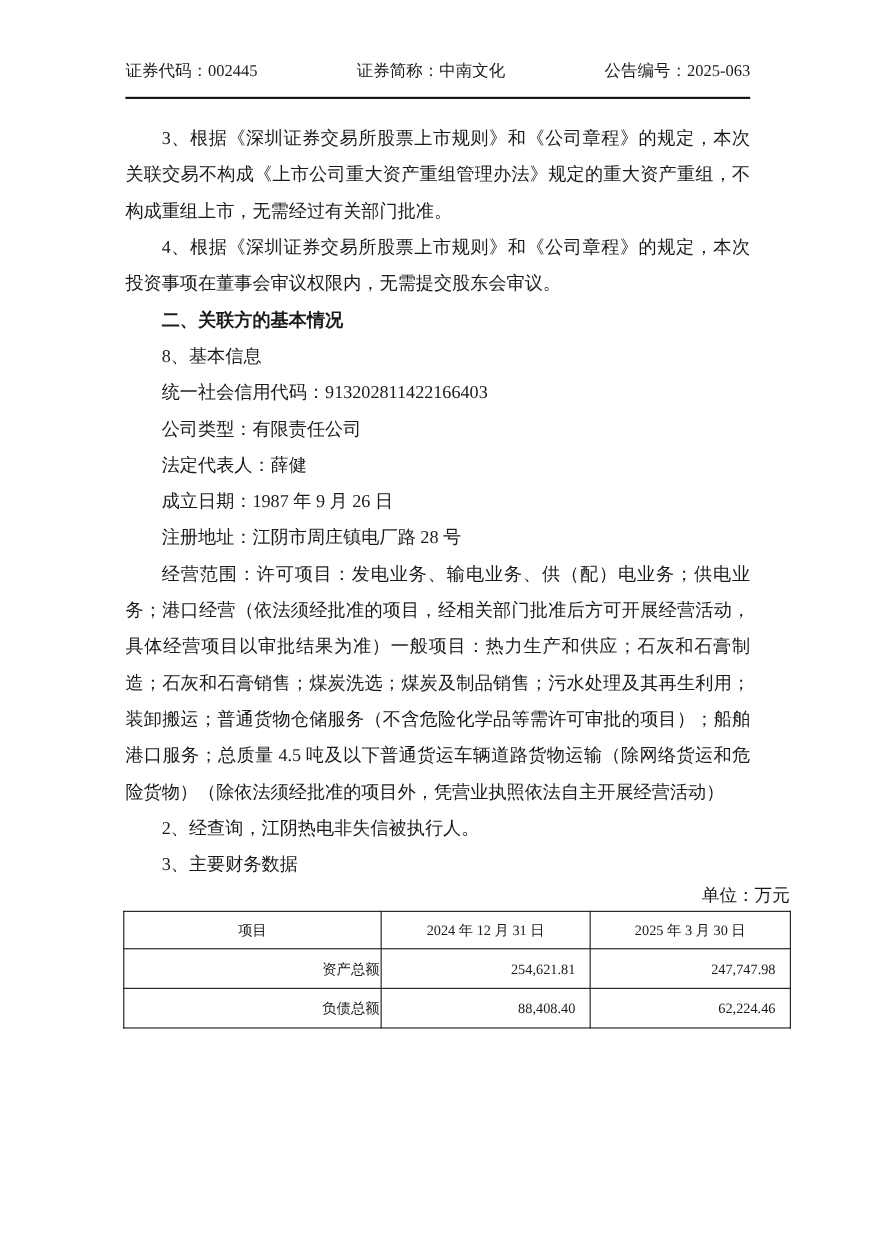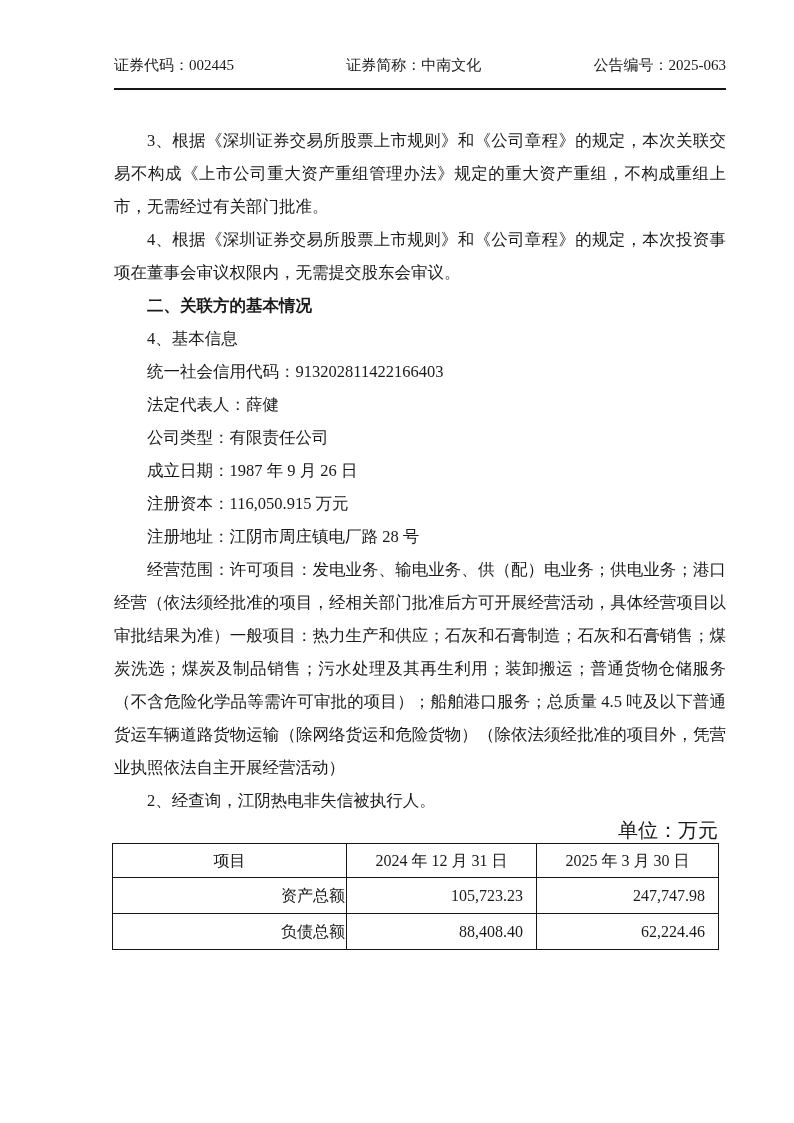--- a/index.html
+++ b/index.html
@@ -7,65 +7,65 @@
     padding: 0;
     background: #e8e8e8;
   }
   .page {
     position: relative;
     width: 794px;
     height: 1123px;
     margin: 0 auto;
     background: #ffffff;
     box-sizing: border-box;
-    padding: 55px 68px 0 114px;
+    padding: 55px 112px 0 114px;
     font-family: "Liberation Serif", "DejaVu Serif", serif;
     color: #1a1a1a;
     overflow: hidden;
   }
   .doc-header {
     display: flex;
     justify-content: space-between;
     align-items: baseline;
     font-size: 15px;
     line-height: 20px;
     white-space: nowrap;
   }
   .header-rule {
     border: 0;
     border-top: 2px solid #161616;
     margin: 13px 0 0 0;
   }
   .body-text {
-    margin-top: 34px;
+    margin-top: 19px;
     font-size: 16.5px;
     line-height: 33px;
     text-align: justify;
   }
   .para {
     margin: 0;
     text-indent: 2em;
   }
   .bold { font-weight: bold; }
   .table-area {
     width: 606px;
     margin-left: -2px;
   }
   .unit-note {
     margin: 0;
     text-indent: 0;
     text-align: right;
-    font-size: 20px;
+    font-size: 16px;
     line-height: 26px;
   }
   table.fin-table {
     width: 100%;
     border-collapse: collapse;
     table-layout: fixed;
-    font-size: 16px;
+    font-size: 13px;
   }
   table.fin-table th,
   table.fin-table td {
     border: 1px solid #161616;
     font-weight: normal;
     box-sizing: border-box;
   }
   table.fin-table th {
     height: 32px;
     text-align: center;
@@ -93,49 +93,49 @@
     <span>证券简称：中南文化</span>
     <span>公告编号：2025-063</span>
   </div>
 
   <hr class="header-rule">
 
   <div class="body-text">
     <p class="para">3、根据《深圳证券交易所股票上市规则》和《公司章程》的规定，本次关联交易不构成《上市公司重大资产重组管理办法》规定的重大资产重组，不构成重组上市，无需经过有关部门批准。</p>
     <p class="para">4、根据《深圳证券交易所股票上市规则》和《公司章程》的规定，本次投资事项在董事会审议权限内，无需提交股东会审议。</p>
     <p class="para bold">二、关联方的基本情况</p>
-    <p class="para">4、基本信息</p>
+    <p class="para">8、基本信息</p>
     <p class="para">统一社会信用代码：913202811422166403</p>
+    <p class="para">公司类型：有限责任公司</p>
     <p class="para">法定代表人：薛健</p>
-    <p class="para">公司类型：有限责任公司</p>
     <p class="para">成立日期：1987 年 9 月 26 日</p>
-    <p class="para">注册资本：116,050.915 万元</p>
     <p class="para">注册地址：江阴市周庄镇电厂路 28 号</p>
     <p class="para">经营范围：许可项目：发电业务、输电业务、供（配）电业务；供电业务；港口经营（依法须经批准的项目，经相关部门批准后方可开展经营活动，具体经营项目以审批结果为准）一般项目：热力生产和供应；石灰和石膏制造；石灰和石膏销售；煤炭洗选；煤炭及制品销售；污水处理及其再生利用；装卸搬运；普通货物仓储服务（不含危险化学品等需许可审批的项目）；船舶港口服务；总质量 4.5 吨及以下普通货运车辆道路货物运输（除网络货运和危险货物）（除依法须经批准的项目外，凭营业执照依法自主开展经营活动）</p>
     <p class="para">2、经查询，江阴热电非失信被执行人。</p>
+    <p class="para">3、主要财务数据</p>
 
     <div class="table-area">
       <p class="unit-note">单位：万元</p>
       <table class="fin-table">
         <colgroup>
           <col style="width:234px">
           <col style="width:190px">
           <col style="width:182px">
         </colgroup>
         <thead>
           <tr>
             <th>项目</th>
             <th>2024 年 12 月 31 日</th>
             <th>2025 年 3 月 30 日</th>
           </tr>
         </thead>
         <tbody>
           <tr>
             <td class="cell-label">资产总额</td>
-            <td class="cell-value">105,723.23</td>
+            <td class="cell-value">254,621.81</td>
             <td class="cell-value">247,747.98</td>
           </tr>
           <tr>
             <td class="cell-label">负债总额</td>
             <td class="cell-value">88,408.40</td>
             <td class="cell-value">62,224.46</td>
           </tr>
         </tbody>
       </table>
     </div>

